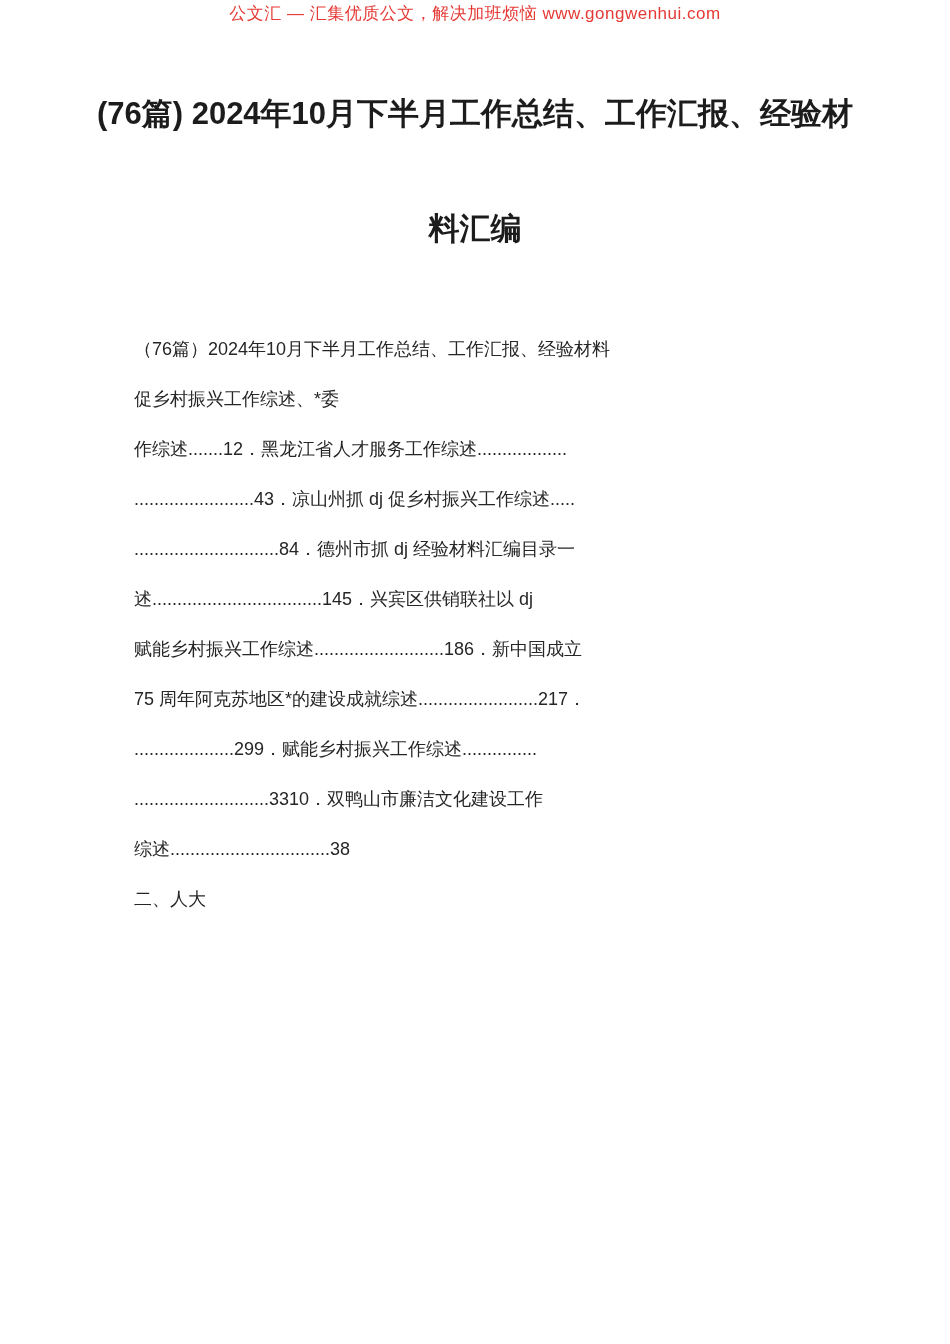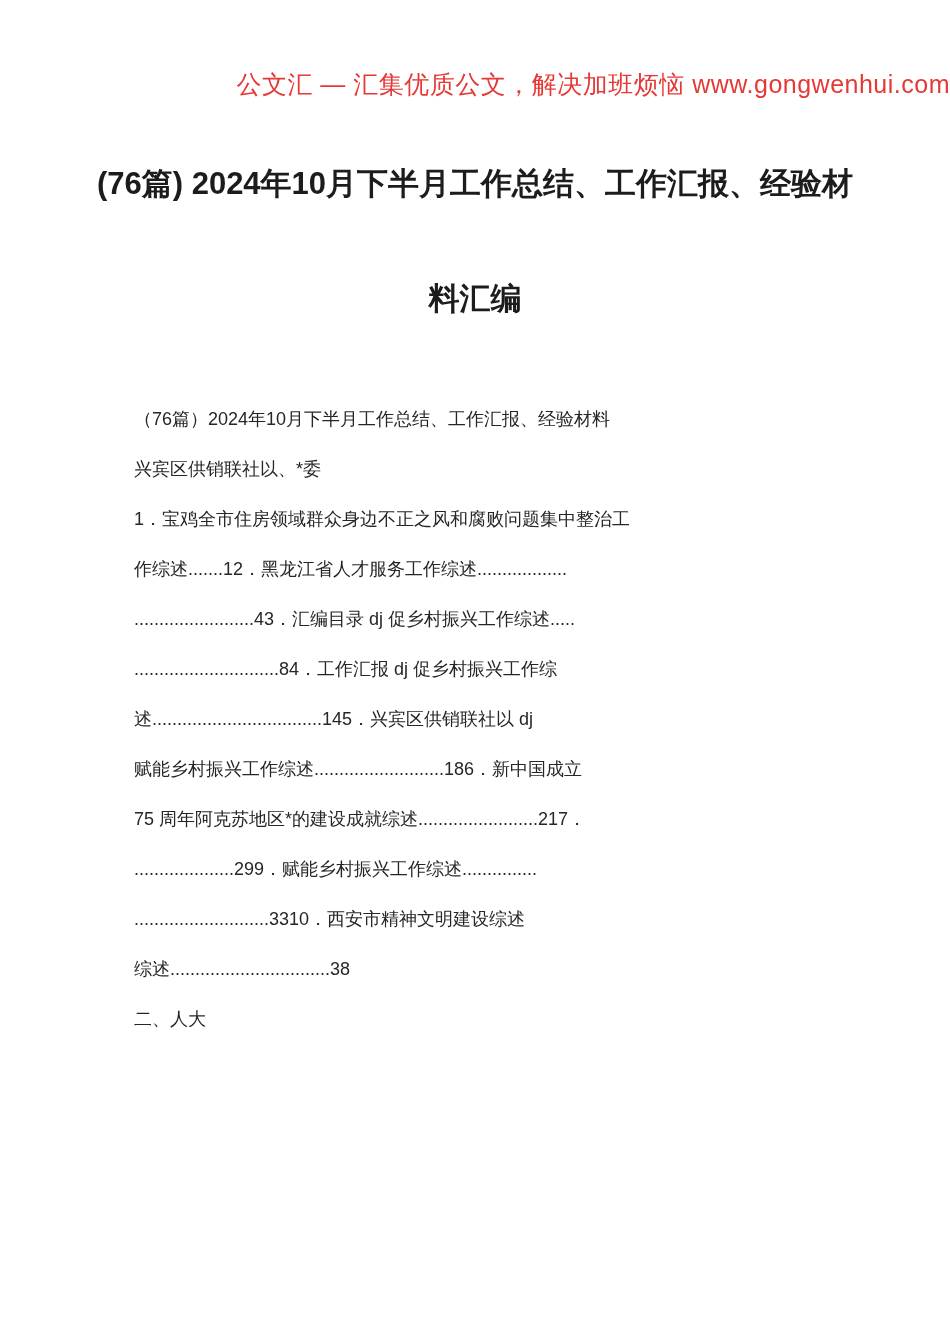--- a/index.html
+++ b/index.html
@@ -9,24 +9,23 @@
   }
   .page {
     position: relative;
     width: 950px;
     height: 1344px;
     background: #ffffff;
     overflow: hidden;
     font-family: "Liberation Sans", "DejaVu Sans", sans-serif;
   }
   .watermark {
-    margin-top: 70px;
-    text-align: right;
+    text-align: center;
     color: #e53935;
-    font-size: 25px;
+    font-size: 17px;
     line-height: 28px;
     letter-spacing: 0.5px;
     white-space: nowrap;
   }
   .doc-title {
     margin-top: 28px;
     text-align: center;
     font-weight: bold;
     color: #1c1c1c;
     font-size: 31px;
@@ -56,27 +55,26 @@
 
   <div class="watermark">公文汇 — 汇集优质公文，解决加班烦恼 www.gongwenhui.com</div>
 
   <div class="doc-title">
     <div class="t-line">(76篇) 2024年10月下半月工作总结、工作汇报、经验材</div>
     <div class="t-line">料汇编</div>
   </div>
 
   <div class="content">
     <div class="line">（76篇）2024年10月下半月工作总结、工作汇报、经验材料</div>
-    <div class="line">兴宾区供销联社以、*委</div>
-    <div class="line">1．宝鸡全市住房领域群众身边不正之风和腐败问题集中整治工</div>
+    <div class="line">促乡村振兴工作综述、*委</div>
     <div class="line">作综述.......12．黑龙江省人才服务工作综述..................</div>
-    <div class="line">........................43．汇编目录 dj 促乡村振兴工作综述.....</div>
-    <div class="line">.............................84．工作汇报 dj 促乡村振兴工作综</div>
+    <div class="line">........................43．凉山州抓 dj 促乡村振兴工作综述.....</div>
+    <div class="line">.............................84．德州市抓 dj 经验材料汇编目录一</div>
     <div class="line">述..................................145．兴宾区供销联社以 dj</div>
     <div class="line">赋能乡村振兴工作综述..........................186．新中国成立</div>
     <div class="line">75 周年阿克苏地区*的建设成就综述........................217．</div>
     <div class="line">....................299．赋能乡村振兴工作综述...............</div>
-    <div class="line">...........................3310．西安市精神文明建设综述</div>
+    <div class="line">...........................3310．双鸭山市廉洁文化建设工作</div>
     <div class="line">综述................................38</div>
     <div class="line">二、人大</div>
   </div>
 
 </div>
 
 </body></html>

